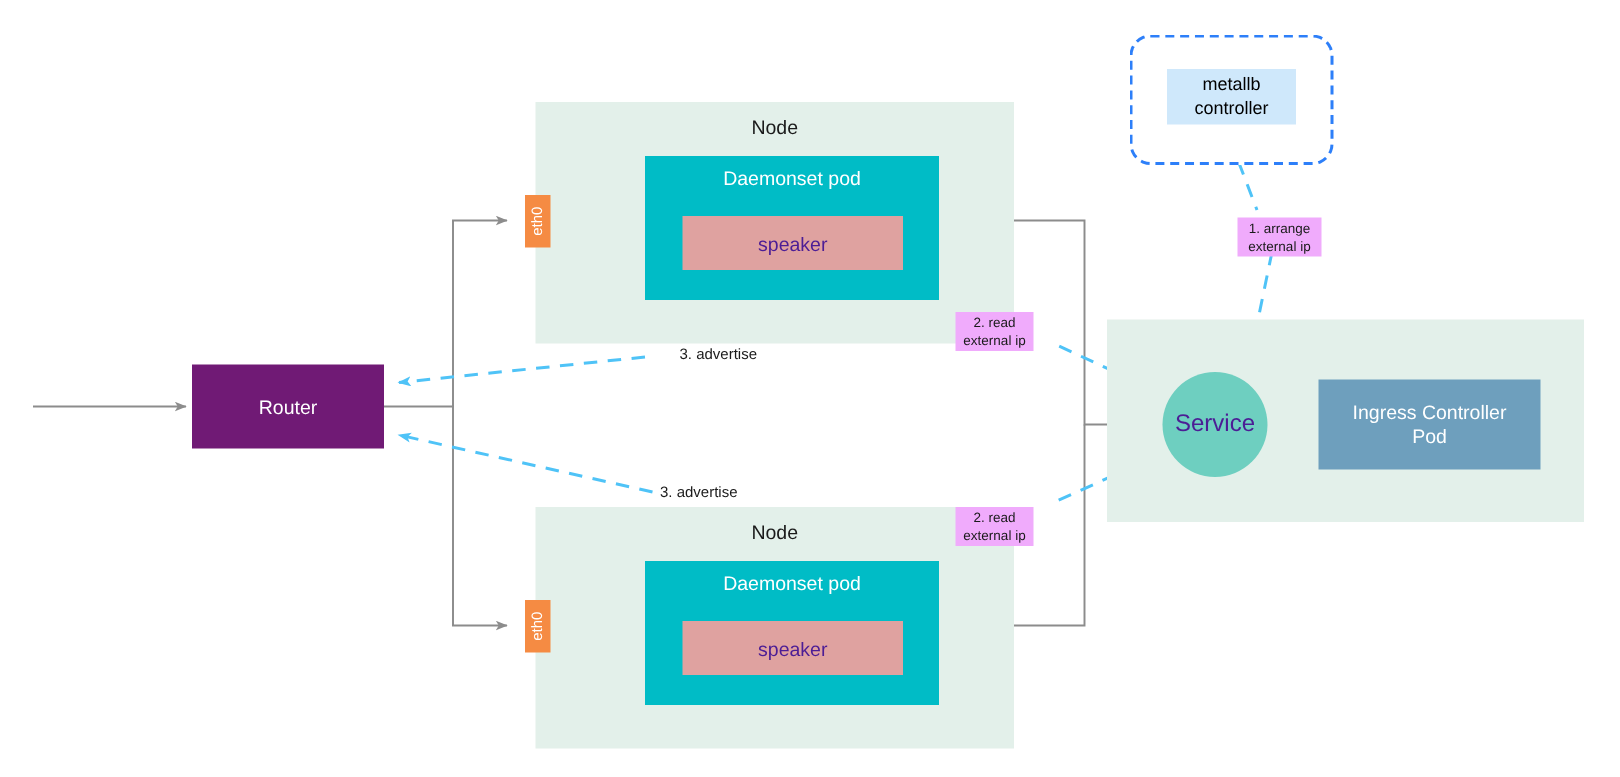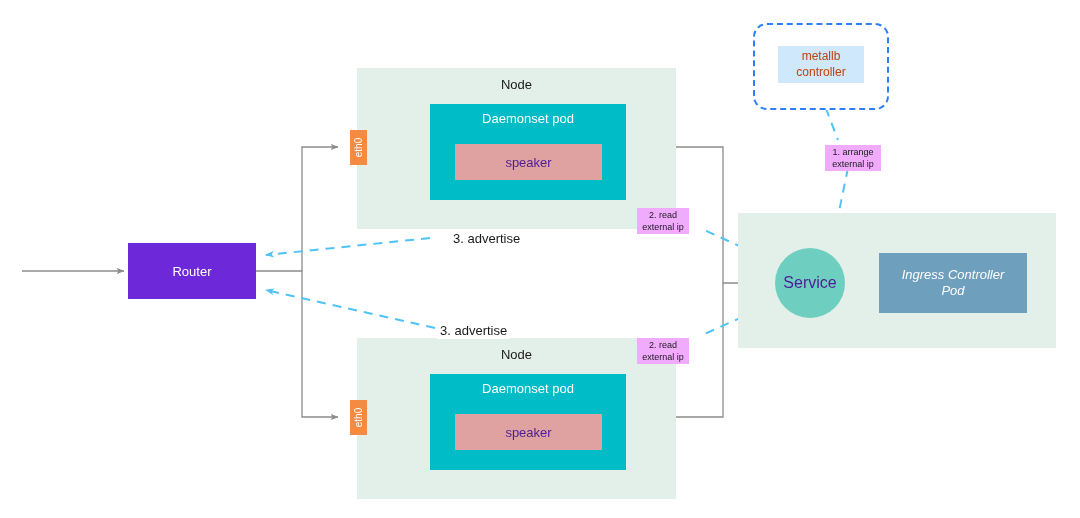--- a/index.html
+++ b/index.html
@@ -41,21 +41,21 @@
     font-size: 13px;
     color: #ffffff;
   }
   .speaker-box {
     background: #DFA2A0;
     align-items: center;
     font-size: 13px;
     color: #4c1d95;
   }
   .router-box {
-    background: #6d28d9;
+    background: #701a75;
     align-items: center;
     font-size: 13px;
     color: #ffffff;
   }
   .eth-box {
     background: #F58B43;
     align-items: center;
     font-size: 10px;
     color: #ffffff;
   }
@@ -67,21 +67,20 @@
   .cluster-box {
     background: #E3F0EA;
   }
   .ingress-box {
     background: #6E9FBD;
     align-items: center;
     text-align: center;
     font-size: 13px;
     color: #ffffff;
     line-height: 1.25;
-    font-style: italic;
   }
   .service-circle {
     position: absolute;
     box-sizing: border-box;
     border-radius: 50%;
     background: #6ECFC0;
     display: flex;
     align-items: center;
     justify-content: center;
     font-size: 16px;
@@ -92,38 +91,38 @@
     box-sizing: border-box;
     border: 2px dashed #2D7FF9;
     border-radius: 14px;
     background: #ffffff;
   }
   .metallb-box {
     background: #CFE8FB;
     align-items: center;
     text-align: center;
     font-size: 12px;
-    color: #c2410c;
+    color: #000000;
     line-height: 1.3;
   }
   .anno {
     position: absolute;
     background: #f0abfc;
     font-size: 9px;
     color: #1a1a1a;
     text-align: center;
     line-height: 1.35;
     padding: 1px 3px;
     box-sizing: border-box;
     white-space: pre-line;
   }
   .anno-plain {
     position: absolute;
     background: #ffffff;
-    font-size: 13px;
+    font-size: 10px;
     color: #1a1a1a;
     text-align: center;
     padding: 1px 3px;
     white-space: nowrap;
   }
 </style>
 </head>
 <body>
 
 <div id="canvas">

